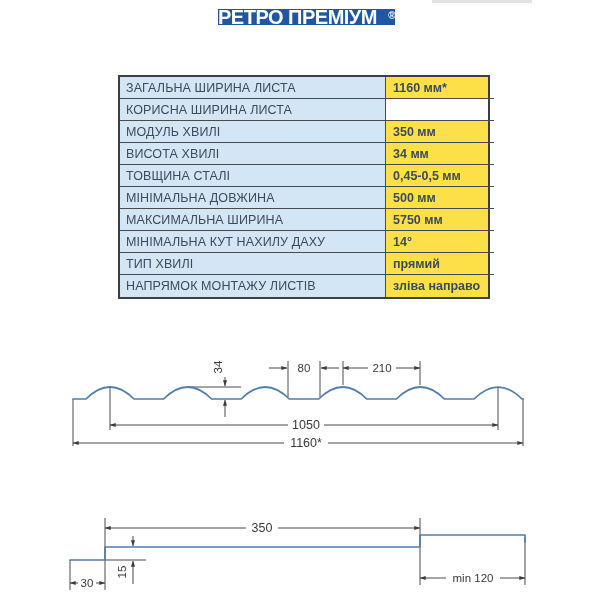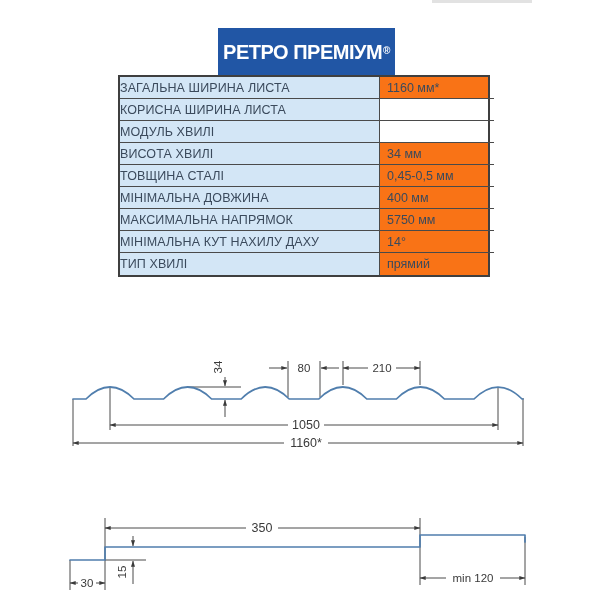--- a/index.html
+++ b/index.html
@@ -6,37 +6,37 @@
   body { width:600px; height:600px; background:#ffffff; position:relative;
          font-family:"Liberation Sans", sans-serif; overflow:hidden; }
 
   .page { position:absolute; left:0; top:0; width:600px; height:600px; }
 
   
   .smudge { position:absolute; left:432px; top:0; width:100px; height:3px;
             background:#d8d8d8; opacity:.75; }
 
   
-  .banner { position:absolute; left:218px; top:28px; width:177px; height:48px;
+  .banner { position:absolute; left:218px; top:9px; width:177px; height:16px;
             background:#2156a5; color:#ffffff; display:flex; align-items:center;
-            justify-content:center; font-weight:bold; font-size:20px;
+            justify-content:space-between; font-weight:bold; font-size:20px;
             letter-spacing:-0.5px; white-space:nowrap; }
   .banner sup { font-size:10px; font-weight:bold; margin-left:1px; position:relative; top:-2px; }
 
   
   .spec-table { position:absolute; left:118px; top:75px; width:372px;
                 border:2px solid #3f3f3f; box-sizing:border-box; background:#ffffff; }
   .spec-row { display:flex; height:22px; position:relative; }
   .spec-row:not(:last-child)::after { content:""; position:absolute; left:0; right:-6px;
                 bottom:0; height:1px; background:#4a4a4a; }
   .spec-label { width:259px; background:#d3e6f6; border-right:1px solid #4a4a4a;
-                display:flex; align-items:center;
+                padding-left:6px; display:flex; align-items:center;
                 font-size:12.5px; color:#3b4a5c; letter-spacing:0.1px; white-space:nowrap; }
-  .spec-value { flex:1; background:#f97316; padding-left:7px; display:flex;
-                align-items:center; font-size:12.5px; color:#3b4a5c; white-space:nowrap; }
+  .spec-value { flex:1; background:#fde047; padding-left:7px; display:flex;
+                align-items:center; font-size:12.5px; color:#3b4a5c; white-space:nowrap;font-weight:bold; }
 
   .diagrams { position:absolute; left:0; top:330px; }
 
   .dim-label { font-family:"Liberation Sans", sans-serif; font-size:11.5px;
                fill:#3a3a3a; text-anchor:middle; dominant-baseline:central; }
   .dim-label-lg { font-size:12.5px; }
   .dim-line { stroke:#4a4a4a; stroke-width:1; fill:none; }
   .profile-line { stroke:#507ead; stroke-width:1.7; fill:none;
                   stroke-linejoin:round; stroke-linecap:round; }
 </style>
@@ -58,53 +58,58 @@
         <div class="spec-label">ЗАГАЛЬНА ШИРИНА ЛИСТА</div>
         <div class="spec-value">1160 мм*</div>
       </div>
 
       <div class="spec-row">
         <div class="spec-label">КОРИСНА ШИРИНА ЛИСТА</div>
       </div>
 
       <div class="spec-row">
         <div class="spec-label">МОДУЛЬ ХВИЛІ</div>
+        <div class="spec-value">350 мм</div>
       </div>
 
       <div class="spec-row">
         <div class="spec-label">ВИСОТА ХВИЛІ</div>
         <div class="spec-value">34 мм</div>
       </div>
 
 
       <div class="spec-row">
         <div class="spec-label">ТОВЩИНА СТАЛІ</div>
         <div class="spec-value">0,45-0,5 мм</div>
       </div>
 
       <div class="spec-row">
         <div class="spec-label">МІНІМАЛЬНА ДОВЖИНА</div>
-        <div class="spec-value">400 мм</div>
+        <div class="spec-value">500 мм</div>
       </div>
 
       <div class="spec-row">
-        <div class="spec-label">МАКСИМАЛЬНА НАПРЯМОК</div>
+        <div class="spec-label">МАКСИМАЛЬНА ШИРИНА</div>
         <div class="spec-value">5750 мм</div>
       </div>
 
       <div class="spec-row">
         <div class="spec-label">МІНІМАЛЬНА КУТ НАХИЛУ ДАХУ</div>
         <div class="spec-value">14°</div>
       </div>
 
       <div class="spec-row">
         <div class="spec-label">ТИП ХВИЛІ</div>
         <div class="spec-value">прямий</div>
       </div>
 
+      <div class="spec-row">
+        <div class="spec-label">НАПРЯМОК МОНТАЖУ ЛИСТІВ</div>
+        <div class="spec-value">зліва направо</div>
+      </div>
     </div>
 
   <svg class="diagrams" width="600" height="270" viewBox="0 330 600 270">
     <defs>
       <marker id="arr" viewBox="0 0 10 10" refX="9.5" refY="5" markerWidth="9" markerHeight="6" orient="auto-start-reverse">
         <path d="M0,1.6 L10,5 L0,8.4 z" fill="#3a3a3a"></path>
       </marker>
     </defs>
 
     <g>

